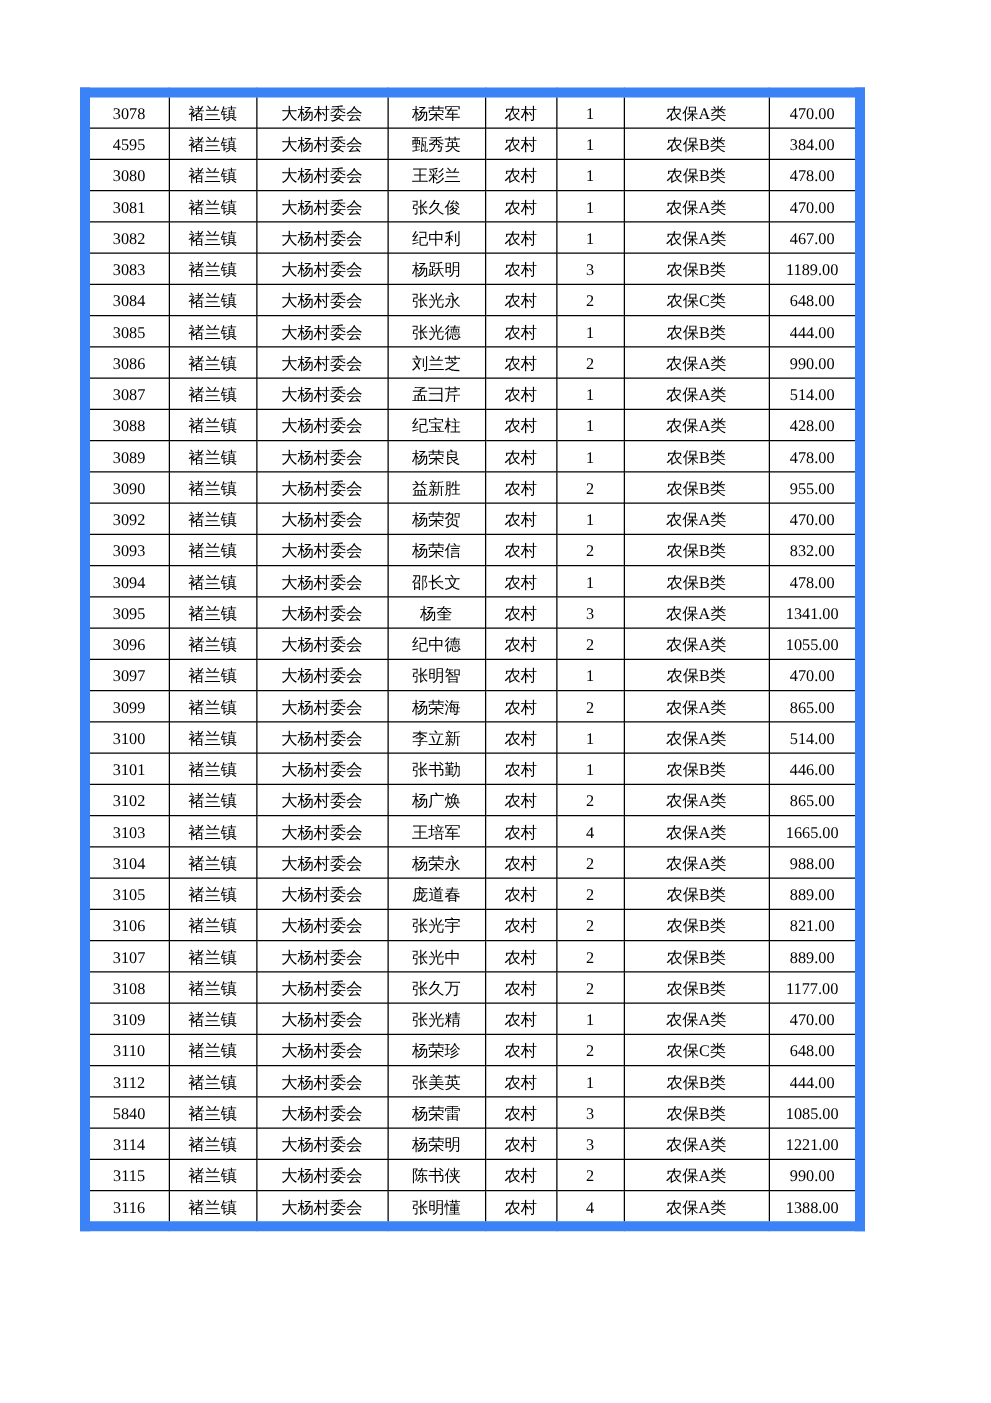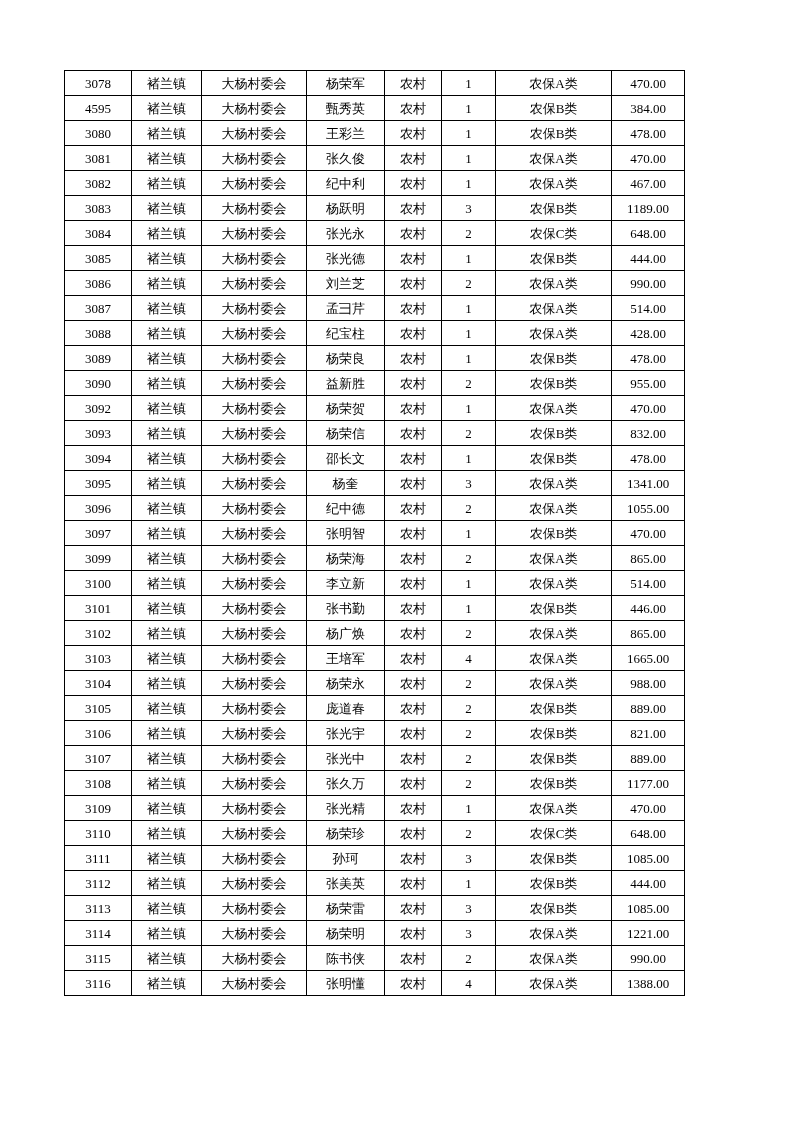--- a/index.html
+++ b/index.html
@@ -15,21 +15,21 @@
     overflow: hidden;
     font-family: "Liberation Serif", "DejaVu Serif", serif;
   }
   table.data-table {
     position: absolute;
     left: 64px;
     top: 70px;
     width: 620px;
     border-collapse: collapse;
     table-layout: fixed;
-    border: 1px solid #3b82f6;
+    border: 8px solid #3b82f6;
   }
   table.data-table td {
     border: 1px solid #000000;
     height: 24px;
     padding: 0;
     text-align: center;
     vertical-align: middle;
     font-size: 13px;
     line-height: 1;
     color: #000000;
@@ -365,41 +365,31 @@
           <td>3110</td>
           <td>褚兰镇</td>
           <td>大杨村委会</td>
           <td>杨荣珍</td>
           <td>农村</td>
           <td>2</td>
           <td>农保C类</td>
           <td>648.00</td>
         </tr>
         <tr>
-          <td>3111</td>
-          <td>褚兰镇</td>
-          <td>大杨村委会</td>
-          <td>孙珂</td>
-          <td>农村</td>
-          <td>3</td>
-          <td>农保B类</td>
-          <td>1085.00</td>
-        </tr>
-        <tr>
           <td>3112</td>
           <td>褚兰镇</td>
           <td>大杨村委会</td>
           <td>张美英</td>
           <td>农村</td>
           <td>1</td>
           <td>农保B类</td>
           <td>444.00</td>
         </tr>
         <tr>
-          <td>3113</td>
+          <td>5840</td>
           <td>褚兰镇</td>
           <td>大杨村委会</td>
           <td>杨荣雷</td>
           <td>农村</td>
           <td>3</td>
           <td>农保B类</td>
           <td>1085.00</td>
         </tr>
         <tr>
           <td>3114</td>

